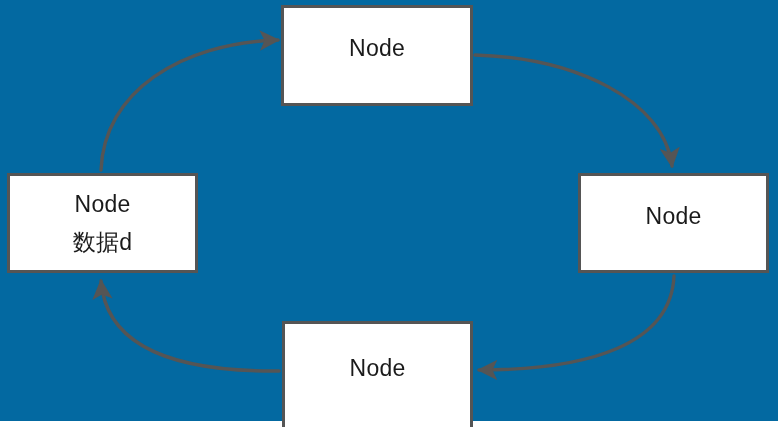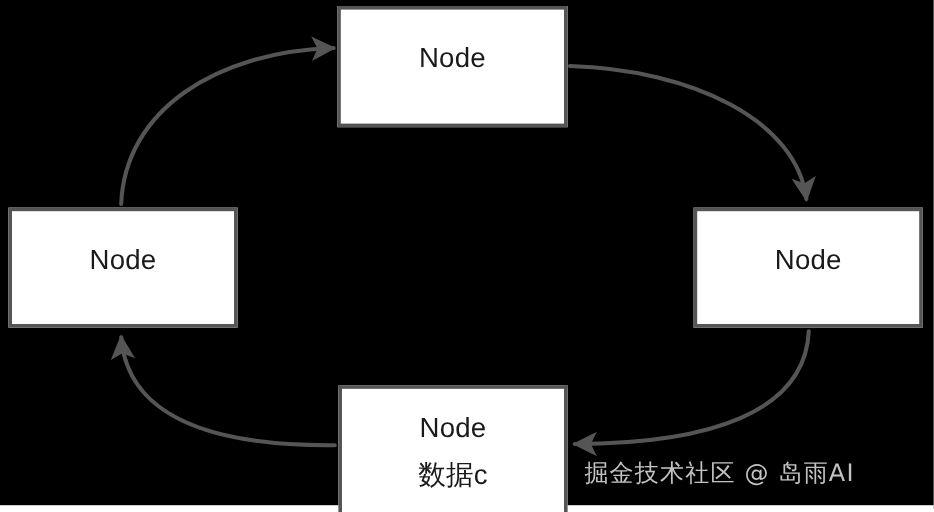--- a/index.html
+++ b/index.html
@@ -11,21 +11,21 @@
   body {
     width: 778px;
     height: 427px;
     overflow: hidden;
     font-family: "Liberation Sans", "DejaVu Sans", sans-serif;
   }
   #canvas {
     position: relative;
     width: 778px;
     height: 421px;
-    background: #000000;
+    background: #0369a1;
   }
   #edges {
     position: absolute;
     left: 0;
     top: 0;
     width: 778px;
     height: 427px;
   }
   .node-box {
     position: absolute;
@@ -93,22 +93,21 @@
   <div class="node-box" id="node-a">
     <div class="node-line title">Node</div>
   </div>
 
   <div class="node-box" id="node-b">
     <div class="node-line title">Node</div>
   </div>
 
   <div class="node-box" id="node-c">
     <div class="node-line title">Node</div>
-    <div class="node-line data">数据c</div>
   </div>
 
   <div class="node-box" id="node-d">
     <div class="node-line title">Node</div>
+    <div class="node-line data">数据d</div>
   </div>
 
-  <div id="watermark">掘金技术社区 @ 岛雨AI</div>
 
 </div>
 
 </body></html>

